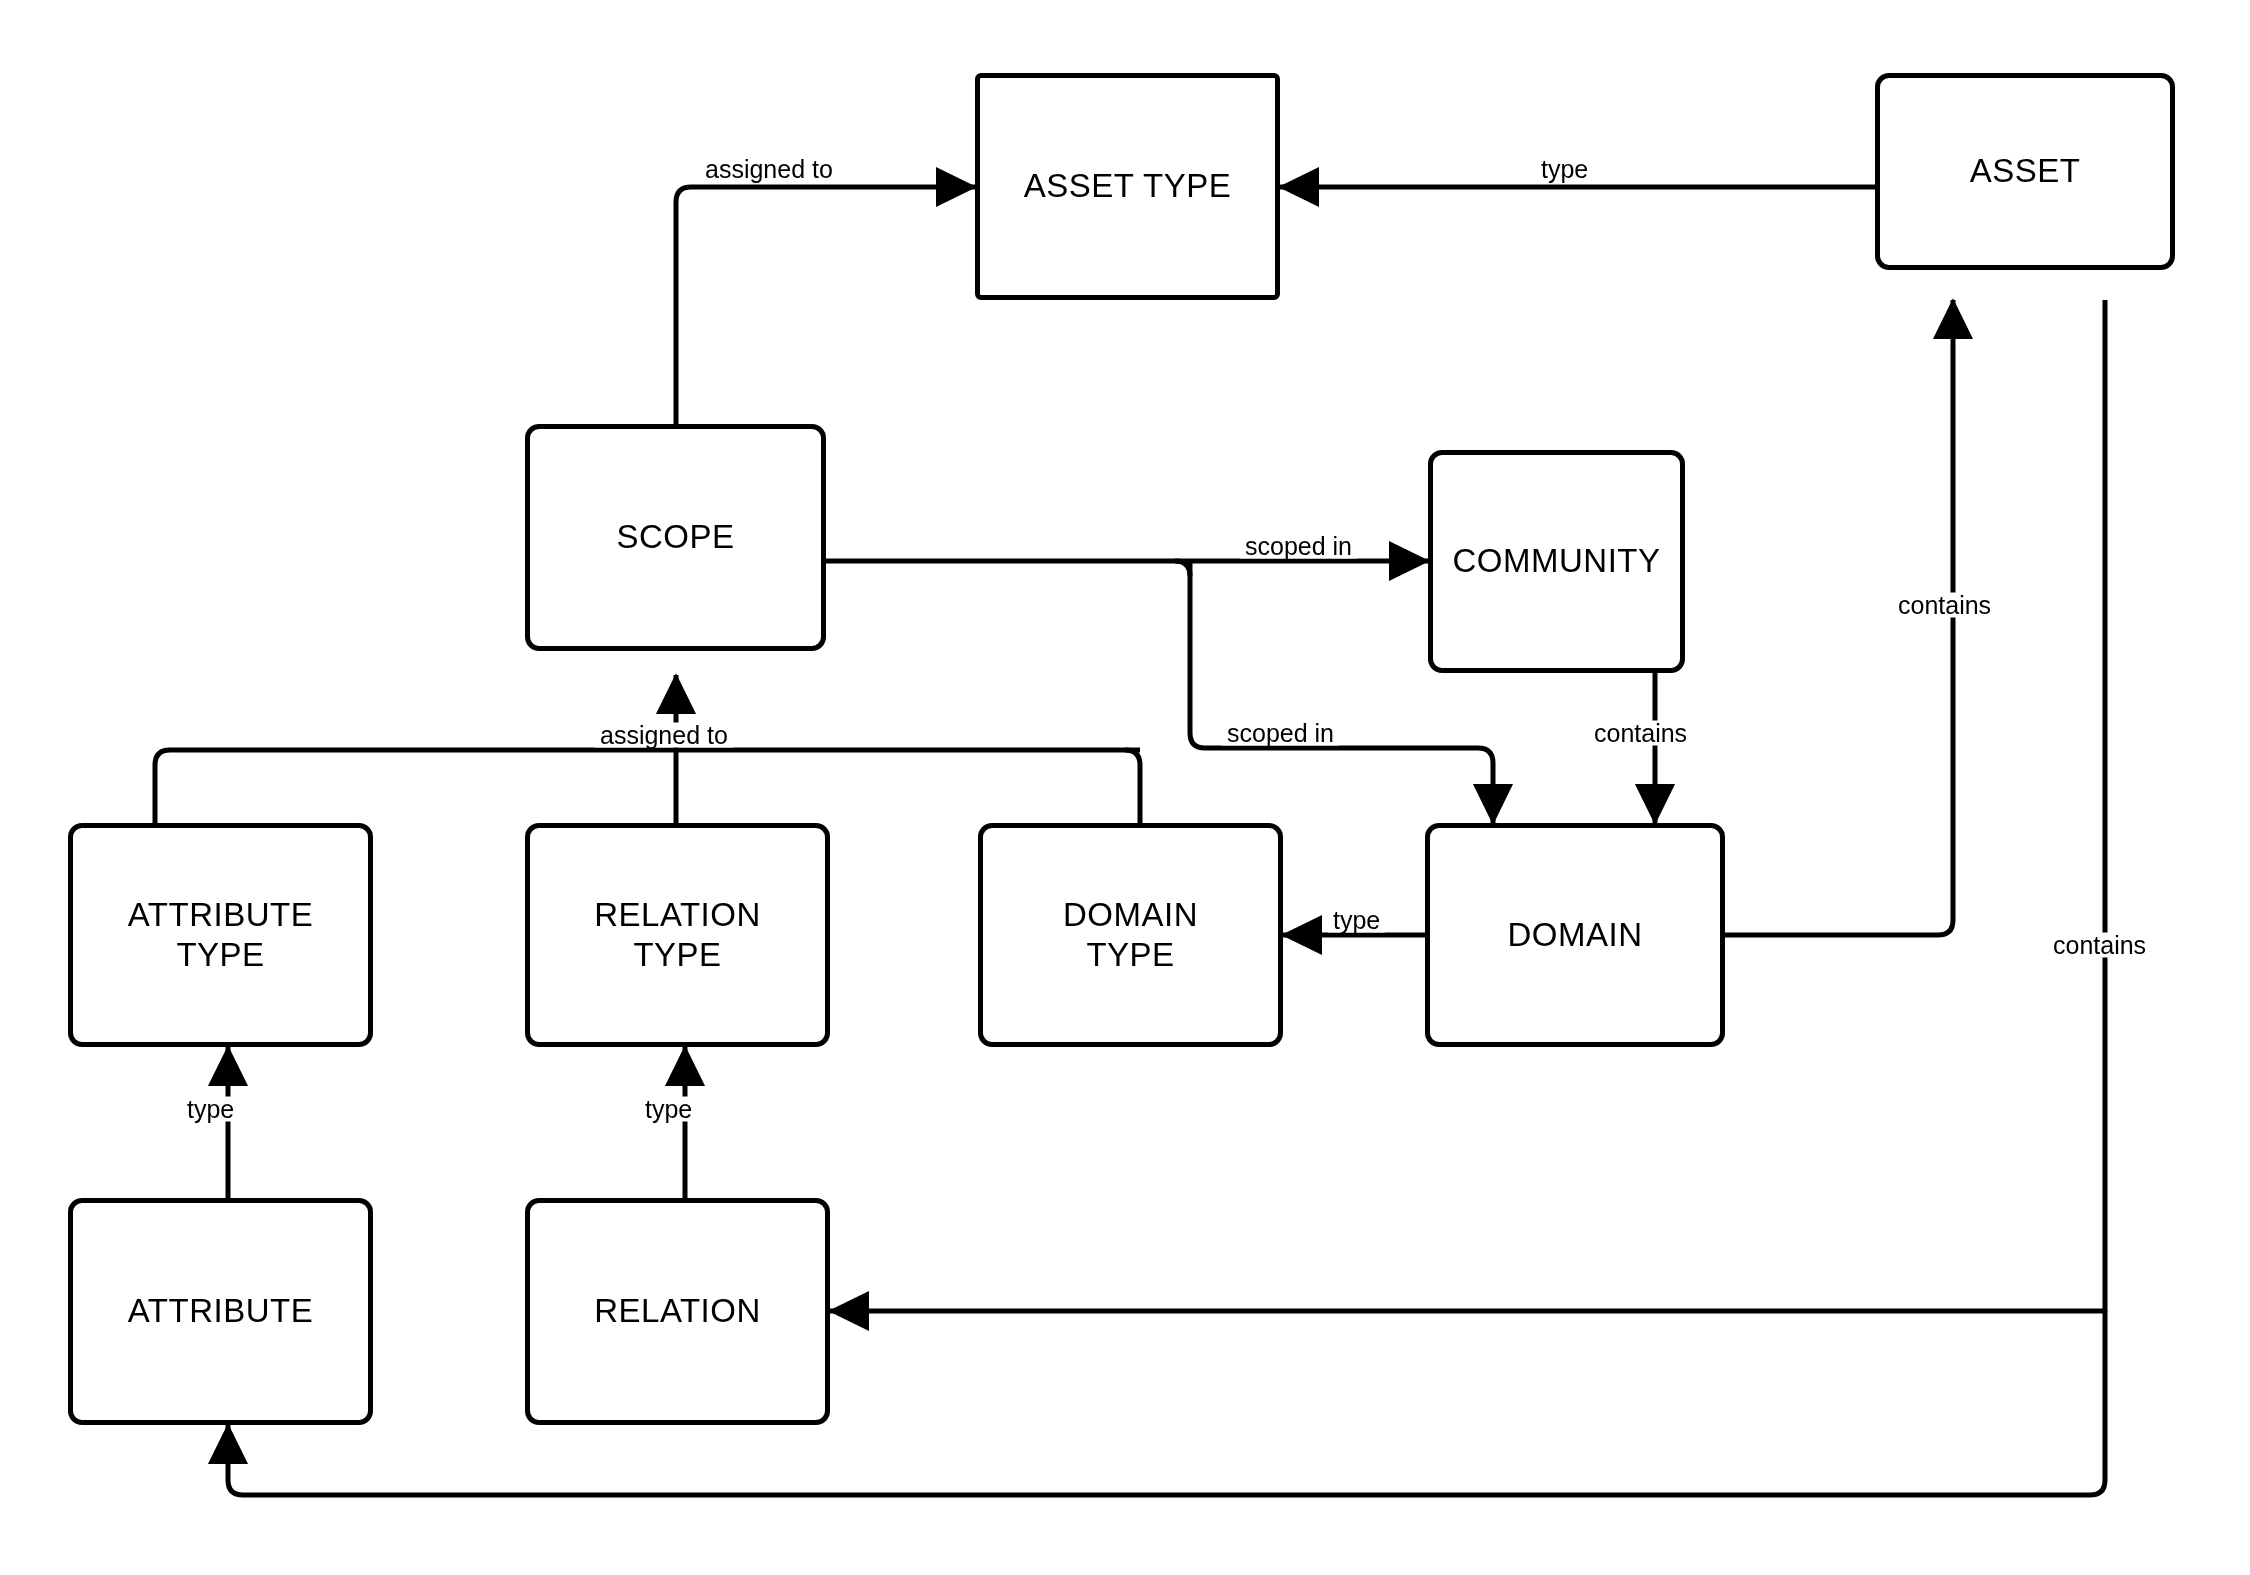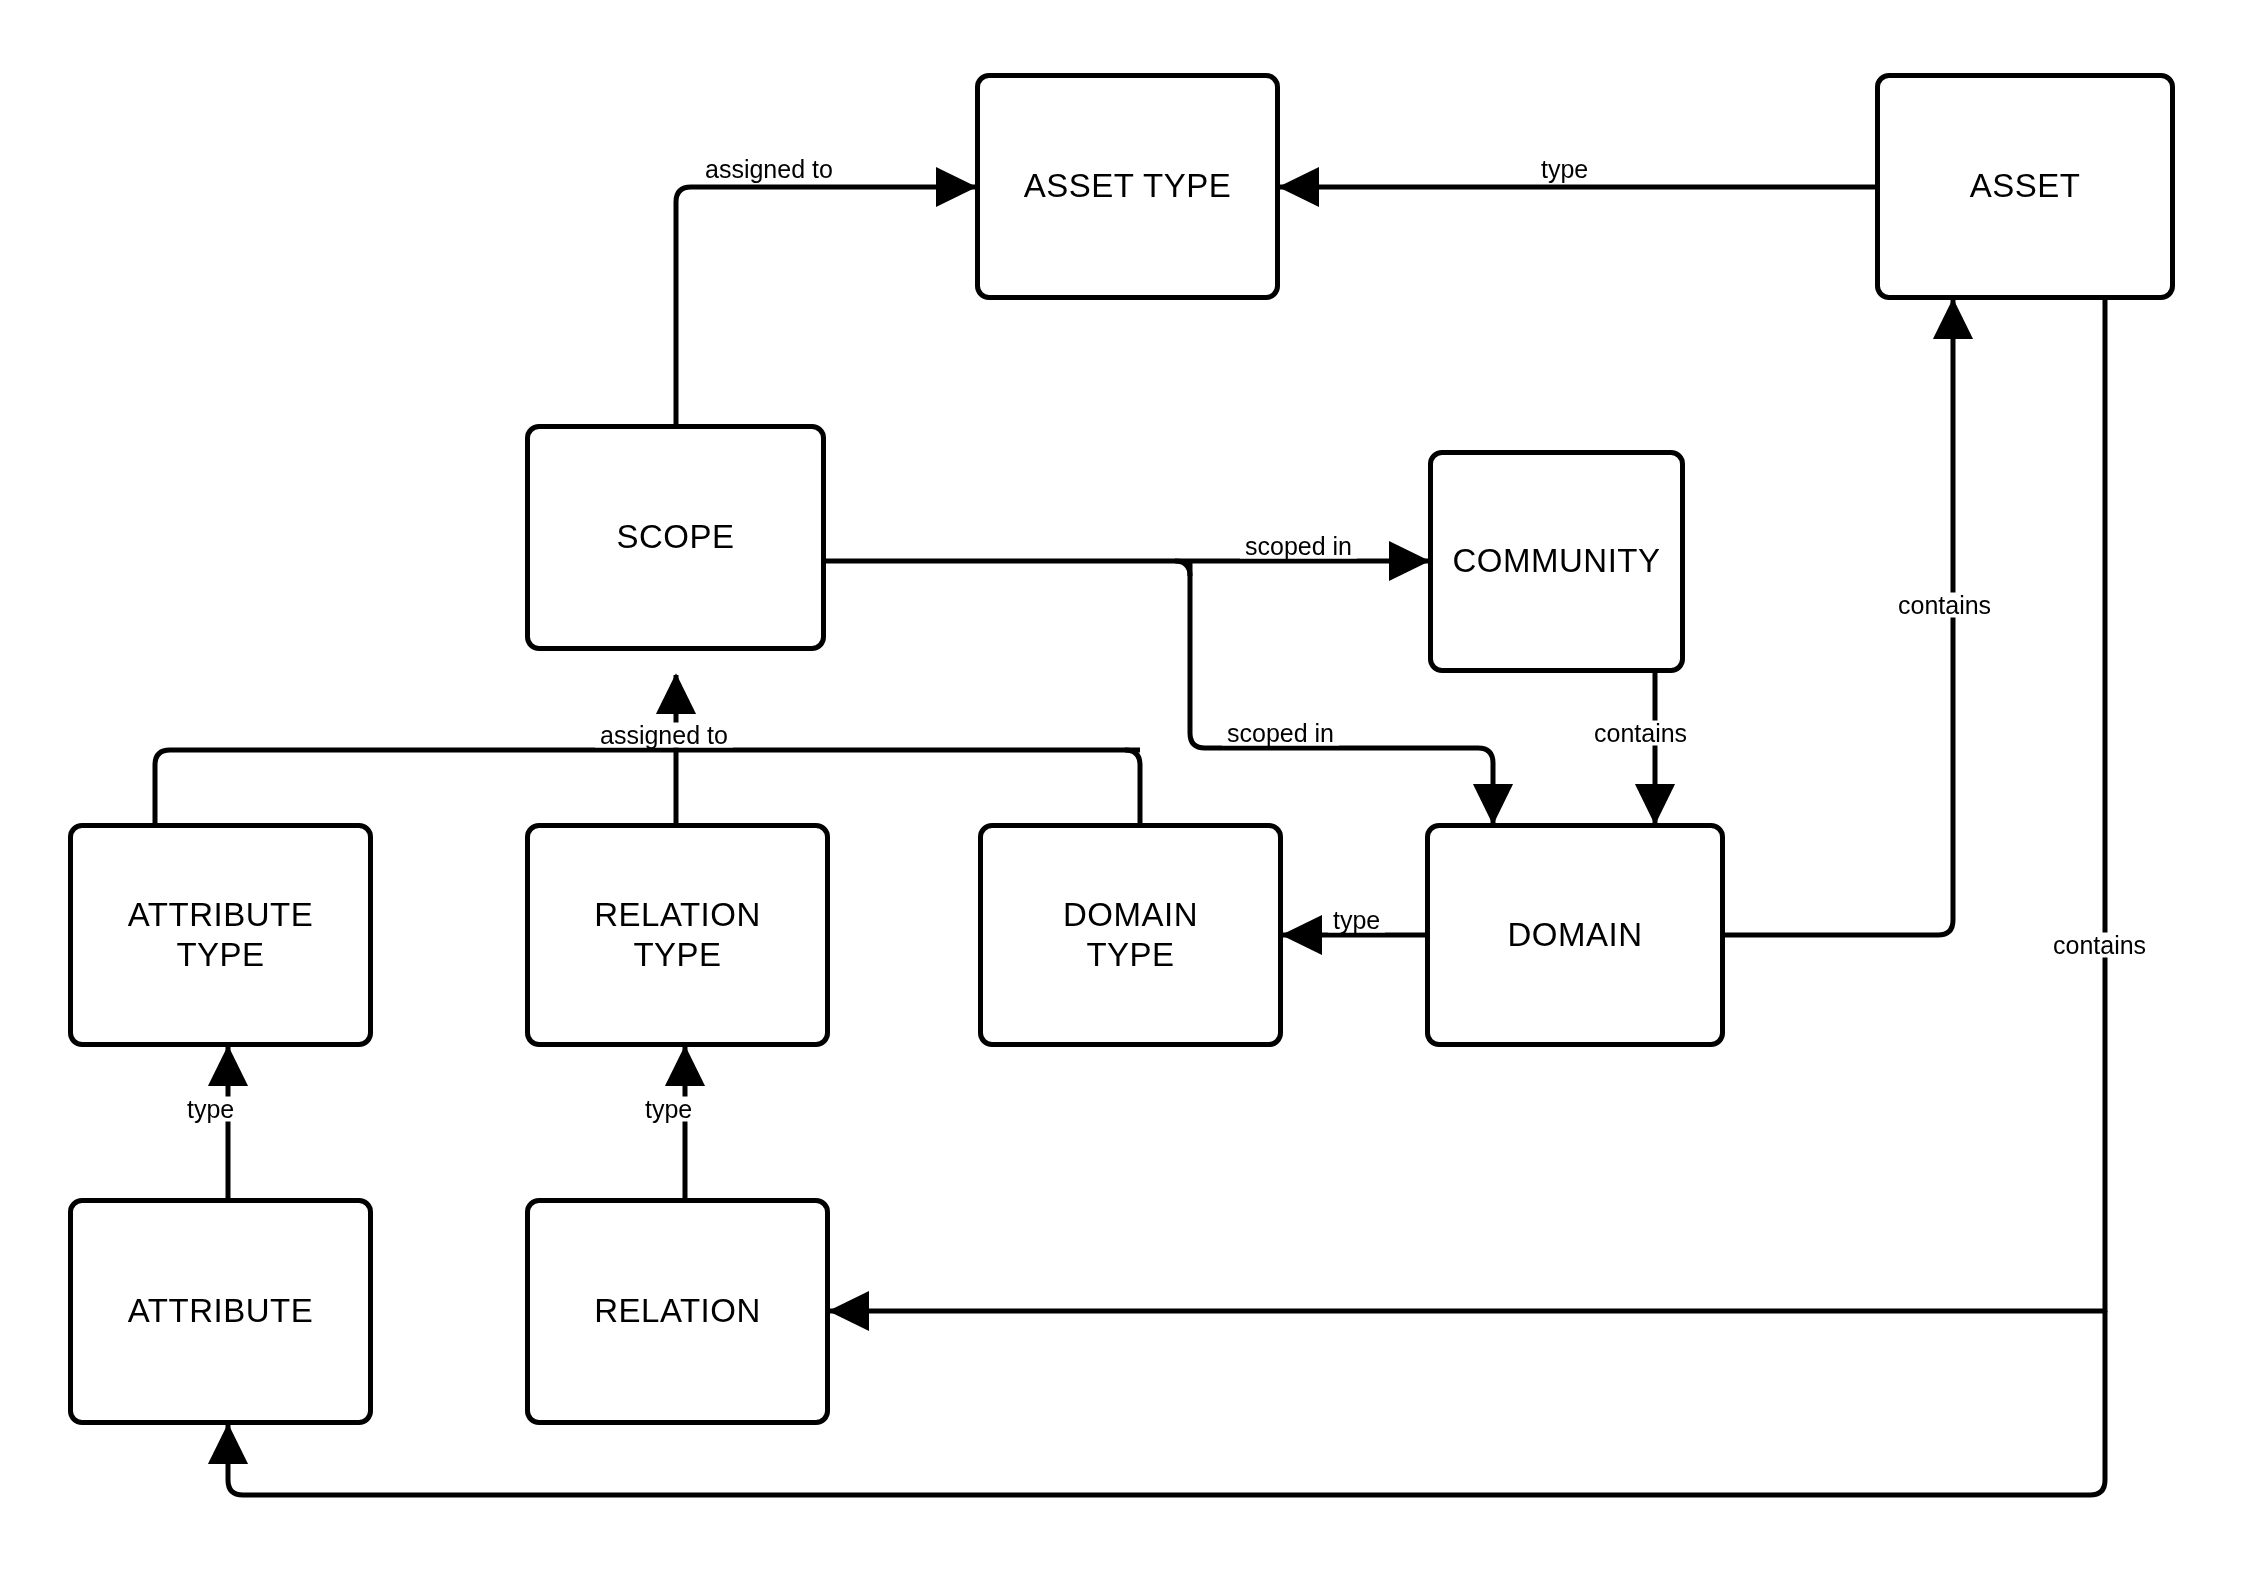--- a/index.html
+++ b/index.html
@@ -85,25 +85,25 @@
 
       <path d="M 685 1198 L 685 1047" marker-end="url(#arrow)"></path>
 
       <path d="M 2105 300 L 2105 1311 L 830 1311" marker-end="url(#arrow)"></path>
 
       <path d="M 2105 1311 L 2105 1480 Q 2105 1495 2090 1495 L 243 1495 Q 228 1495 228 1480 L 228 1425" marker-end="url(#arrow)"></path>
 
     </g>
   </svg>
 
-  <div class="node" style="left:975px; top:73px; width:305px; height:227px;">
+  <div class="node" style="left:975px; top:73px; width:305px; height:227px;border-radius:6px;">
     <span>ASSET TYPE</span>
   </div>
 
-  <div class="node" style="left:1875px; top:73px; width:300px; height:227px;">
+  <div class="node" style="left:1875px; top:73px; width:300px; height:197px;">
     <span>ASSET</span>
   </div>
 
   <div class="node" style="left:525px; top:424px; width:301px; height:227px;">
     <span>SCOPE</span>
   </div>
 
   <div class="node" style="left:1428px; top:450px; width:257px; height:223px;">
     <span>COMMUNITY</span>
   </div>

